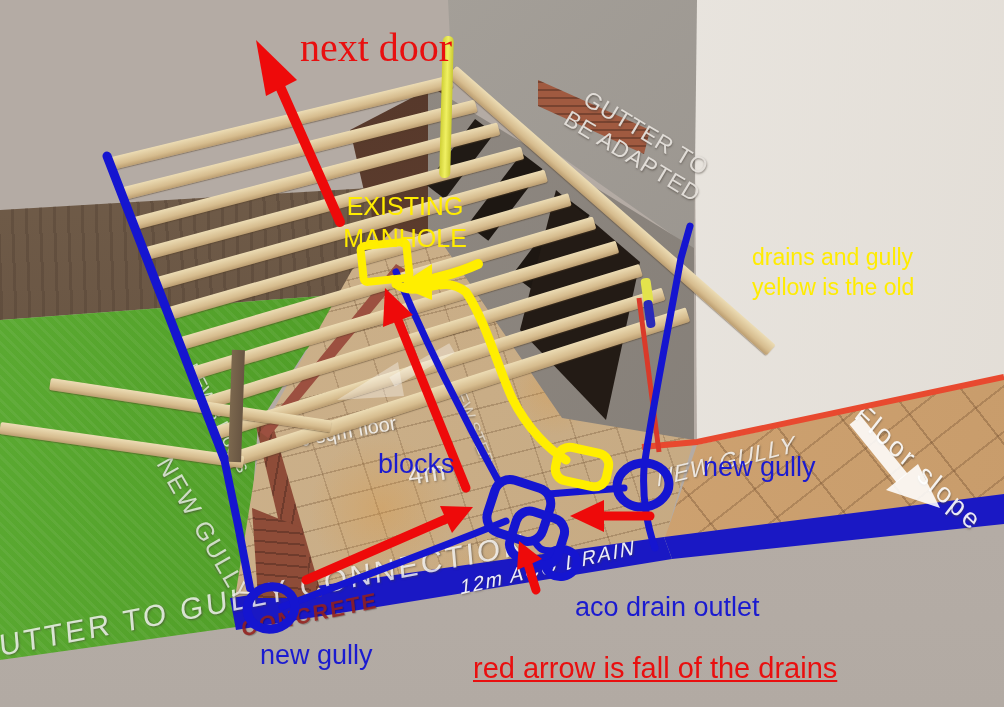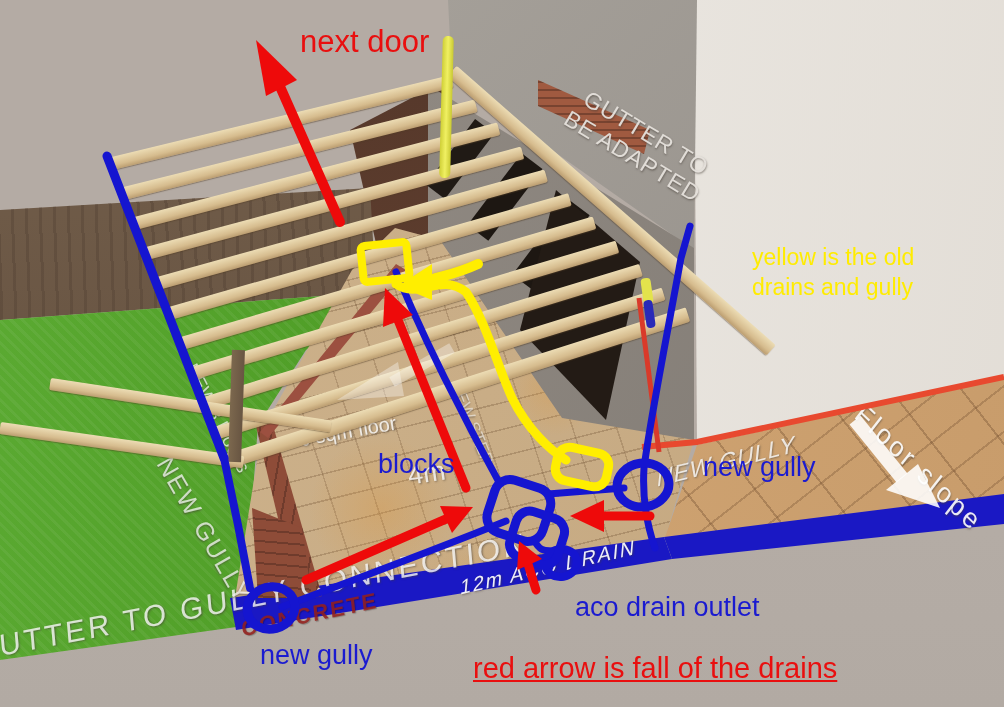--- a/index.html
+++ b/index.html
@@ -163,26 +163,30 @@
       <polygon points="385,288 413,315 383,327" stroke="none"></polygon>
       <line x1="306" y1="580" x2="446" y2="519" stroke-width="9"></line>
       <polygon points="473,507 452,533 440,506" stroke="none"></polygon>
       <line x1="650" y1="516" x2="602" y2="516" stroke-width="9"></line>
       <polygon points="570,516 604,500 604,532" stroke="none"></polygon>
       <line x1="536" y1="590" x2="528" y2="564" stroke-width="9"></line>
       <polygon points="519,541 542,559 517,570" stroke="none"></polygon>
     </g>
   </svg>
 
-  <div class="atext" style="left:300px;top:24px;font-size:31px;color:#e90f0f;">next door</div>
+  <div class="atext" style="left:300px;top:24px;font-size:40px;color:#e90f0f;font-family:Liberation Serif, serif;">next door</div>
 
+  <div class="atext" style="left:330px;top:190px;width:150px;text-align:center;font-size:25px;line-height:32px;color:#ffec00;">
+    <div>EXISTING</div>
+    <div>MANHOLE</div>
+  </div>
 
   <div class="atext" style="left:752px;top:242px;font-size:23px;line-height:30px;color:#ffec00;">
+    <div>drains and gully</div>
     <div>yellow is the old</div>
-    <div>drains and gully</div>
   </div>
 
   <div class="atext" style="left:378px;top:448px;font-size:27px;line-height:33px;color:#1b1bd0;">
     <div>blocks</div>
   </div>
 
   <div class="atext" style="left:703px;top:452px;font-size:27px;color:#1b1bd0;">new gully</div>
 
   <div class="atext" style="left:260px;top:640px;font-size:27px;color:#1b1bd0;">new gully</div>
 

